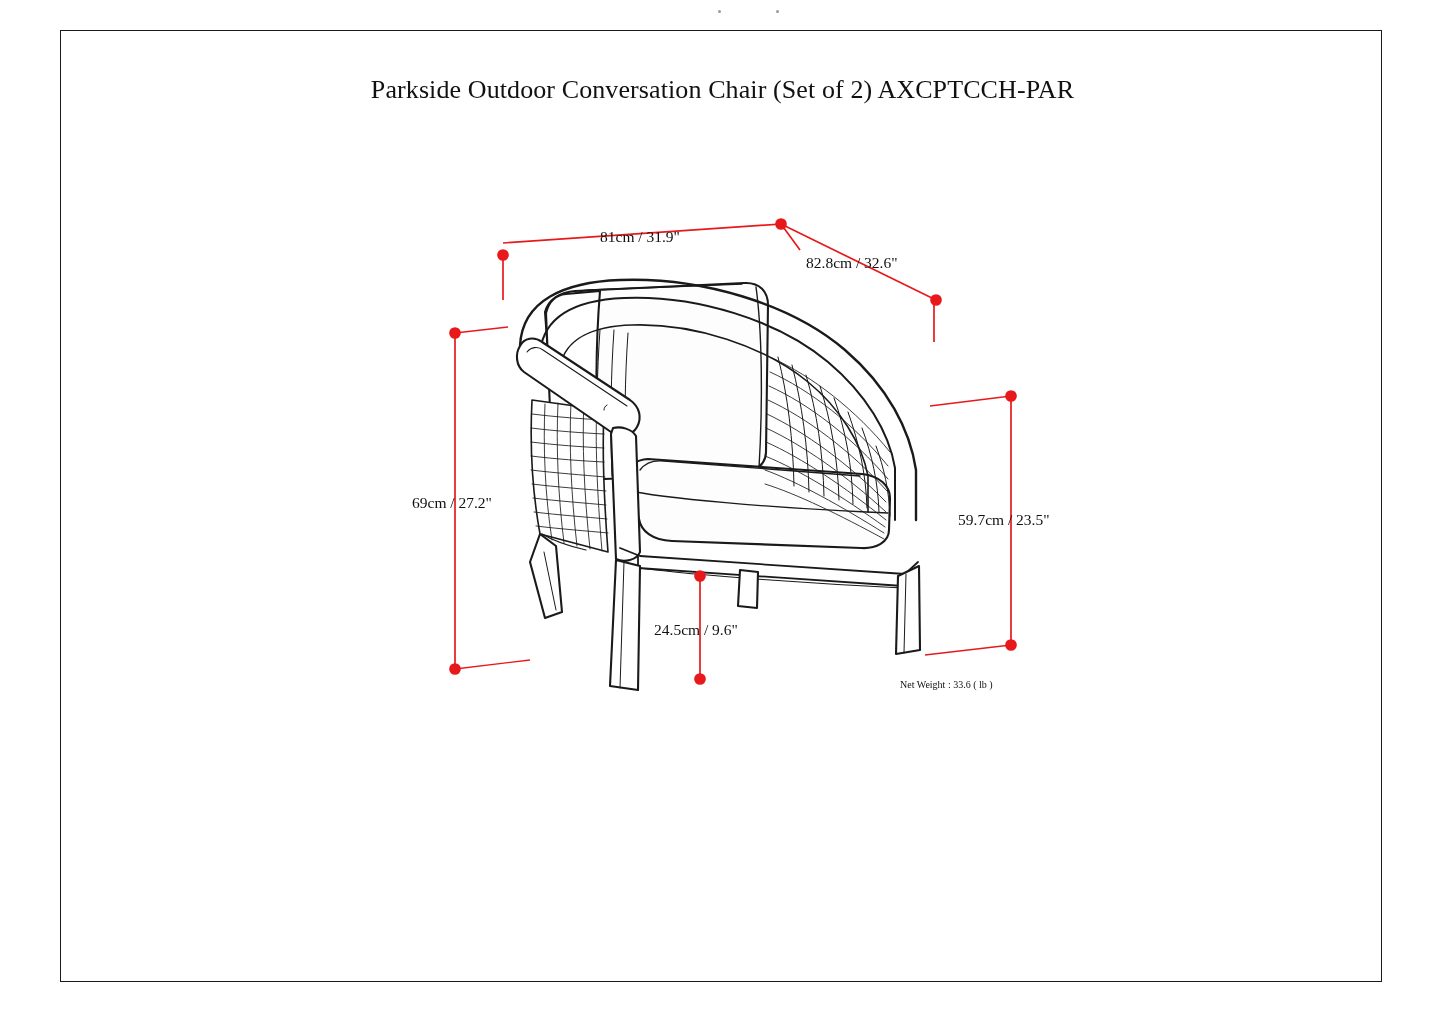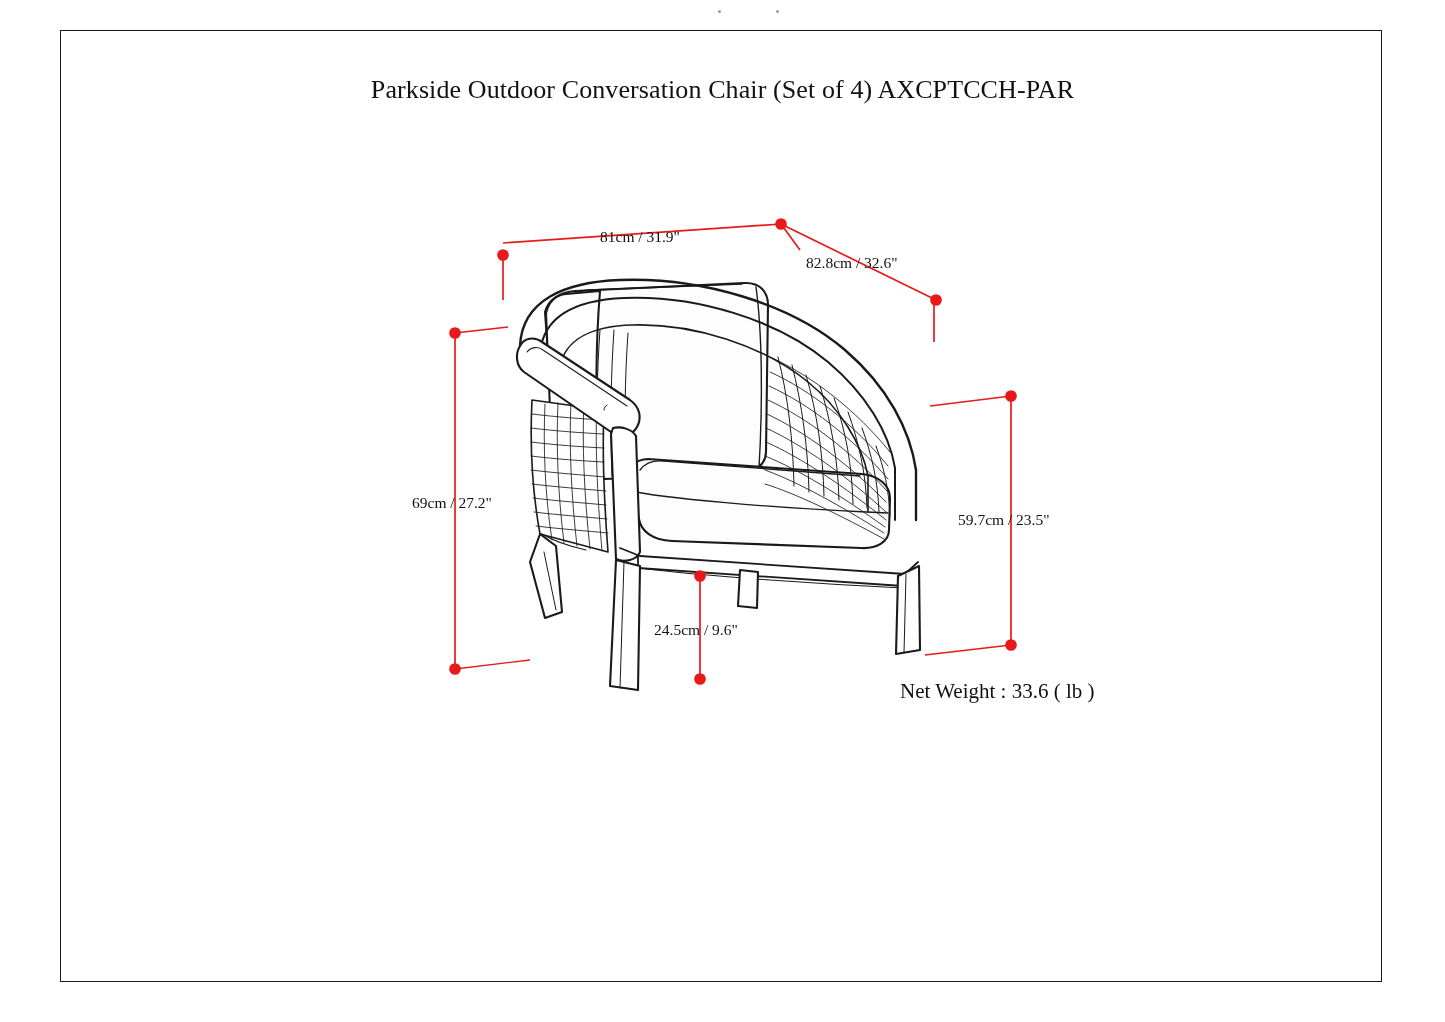--- a/index.html
+++ b/index.html
@@ -37,21 +37,21 @@
     width: 1445px;
     text-align: center;
     font-size: 26px;
     letter-spacing: 0.1px;
     color: #111111;
   }
   .net-weight {
     position: absolute;
     left: 900px;
     top: 679px;
-    font-size: 21px;
+    font-size: 10px;
     color: #111111;
     white-space: nowrap;
   }
   .dim-label {
     position: absolute;
     font-size: 15.5px;
     color: #111111;
     white-space: nowrap;
   }
   #lbl-width   { left: 600px; top: 228px; }
@@ -87,21 +87,21 @@
 
 <div id="page">
 
   <div class="tiny-marks">
     <span style="left:0px;top:0px;"></span>
     <span style="left:58px;top:0px;"></span>
   </div>
 
   <div class="frame"></div>
 
-  <div class="title">Parkside Outdoor Conversation Chair (Set of 4) AXCPTCCH-PAR</div>
+  <div class="title">Parkside Outdoor Conversation Chair (Set of 2) AXCPTCCH-PAR</div>
 
   <svg class="svg-layer" viewBox="0 0 1445 1022">
     <g fill="none" stroke="#1a1a1a" stroke-width="2.1" stroke-linecap="round" stroke-linejoin="round">
 
       <path d="M545,312 C548,300 560,292 575,291 L744,283 C760,282 768,292 768,305
                L766,452 C766,464 756,472 742,473 L582,480 C566,481 557,472 556,459 Z" fill="#fdfdfd"></path>
       <path d="M566,305 C569,296 578,291 589,290 L742,284" stroke-width="1.4"></path>
       <path d="M575,293 C570,330 567,390 570,460" stroke-width="1.4"></path>
       <path d="M756,287 C762,330 763,400 759,468" stroke-width="1.4"></path>
 

